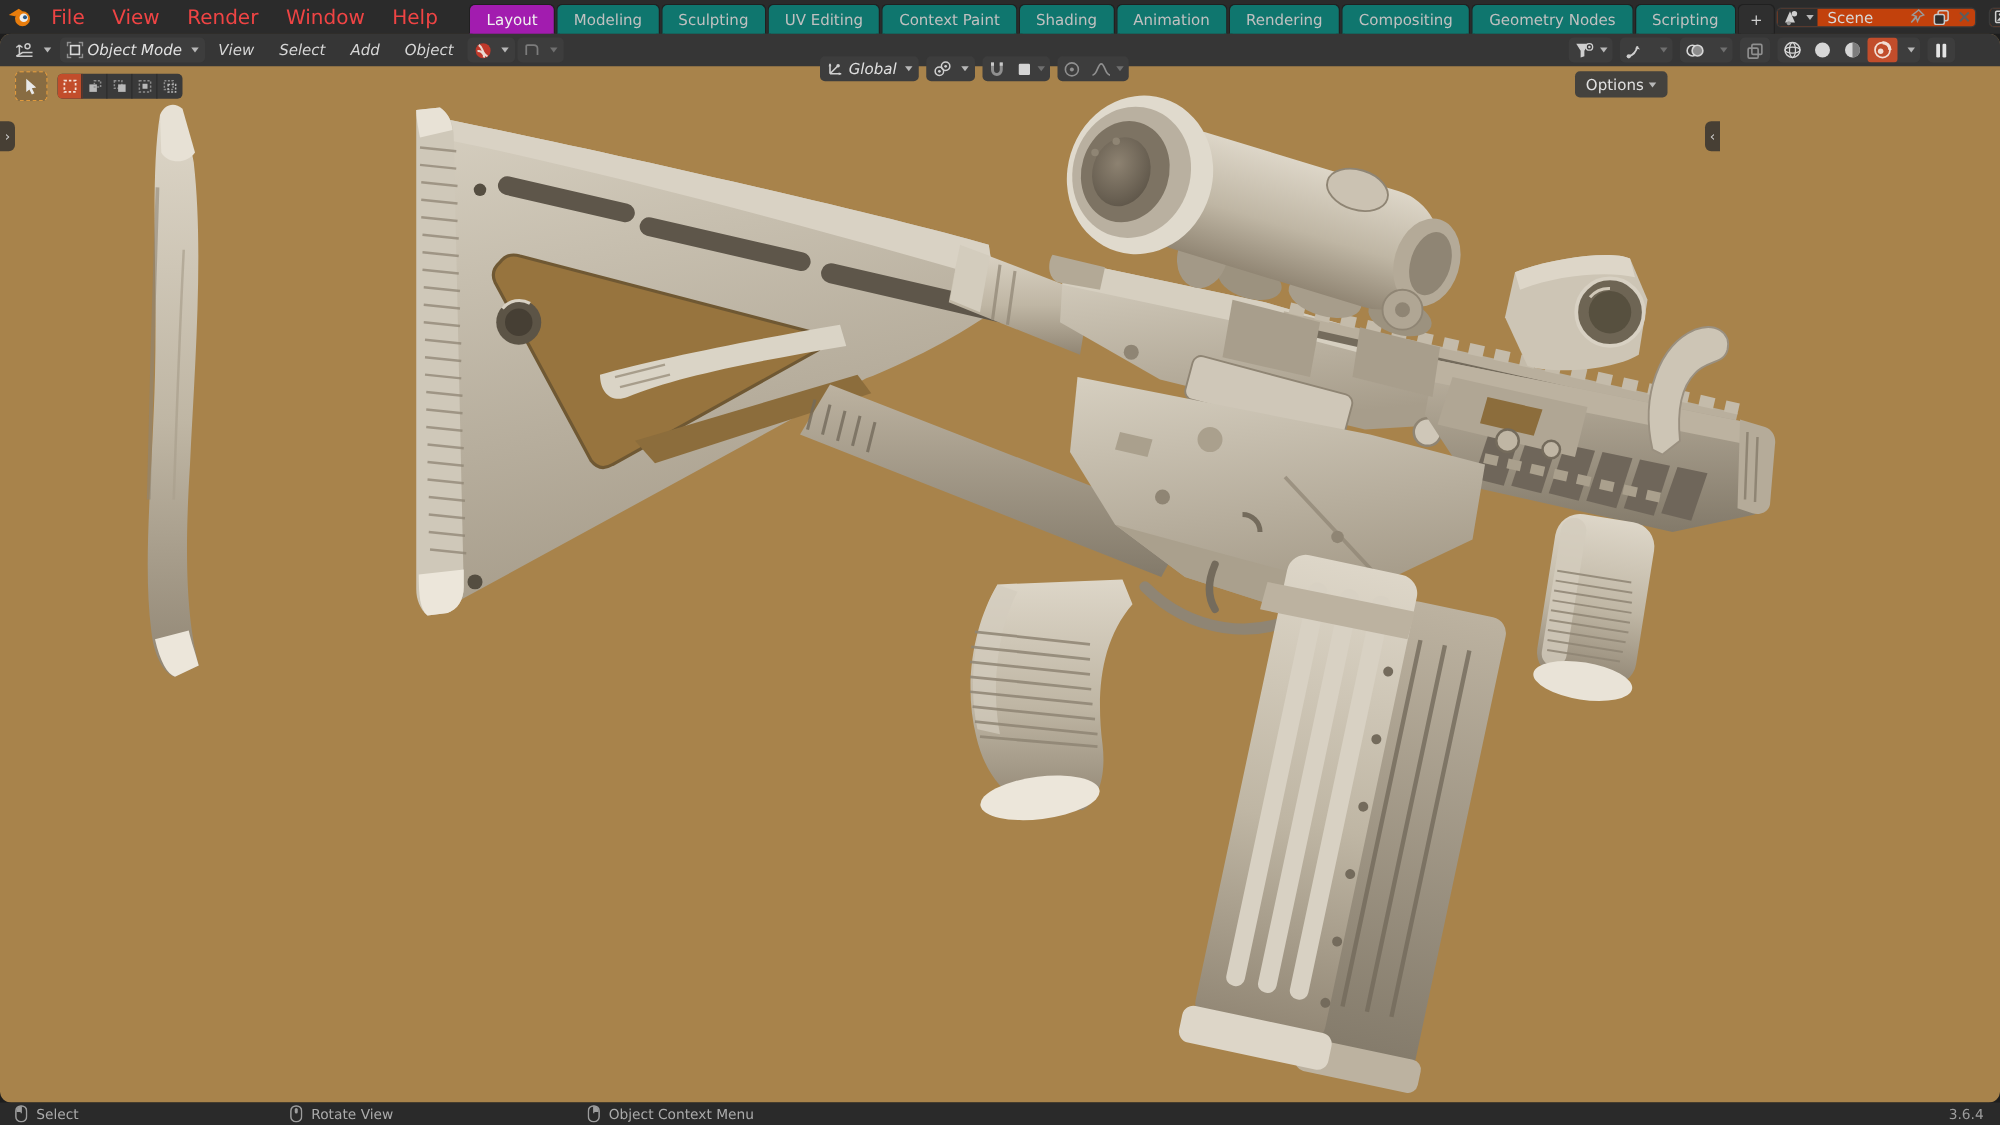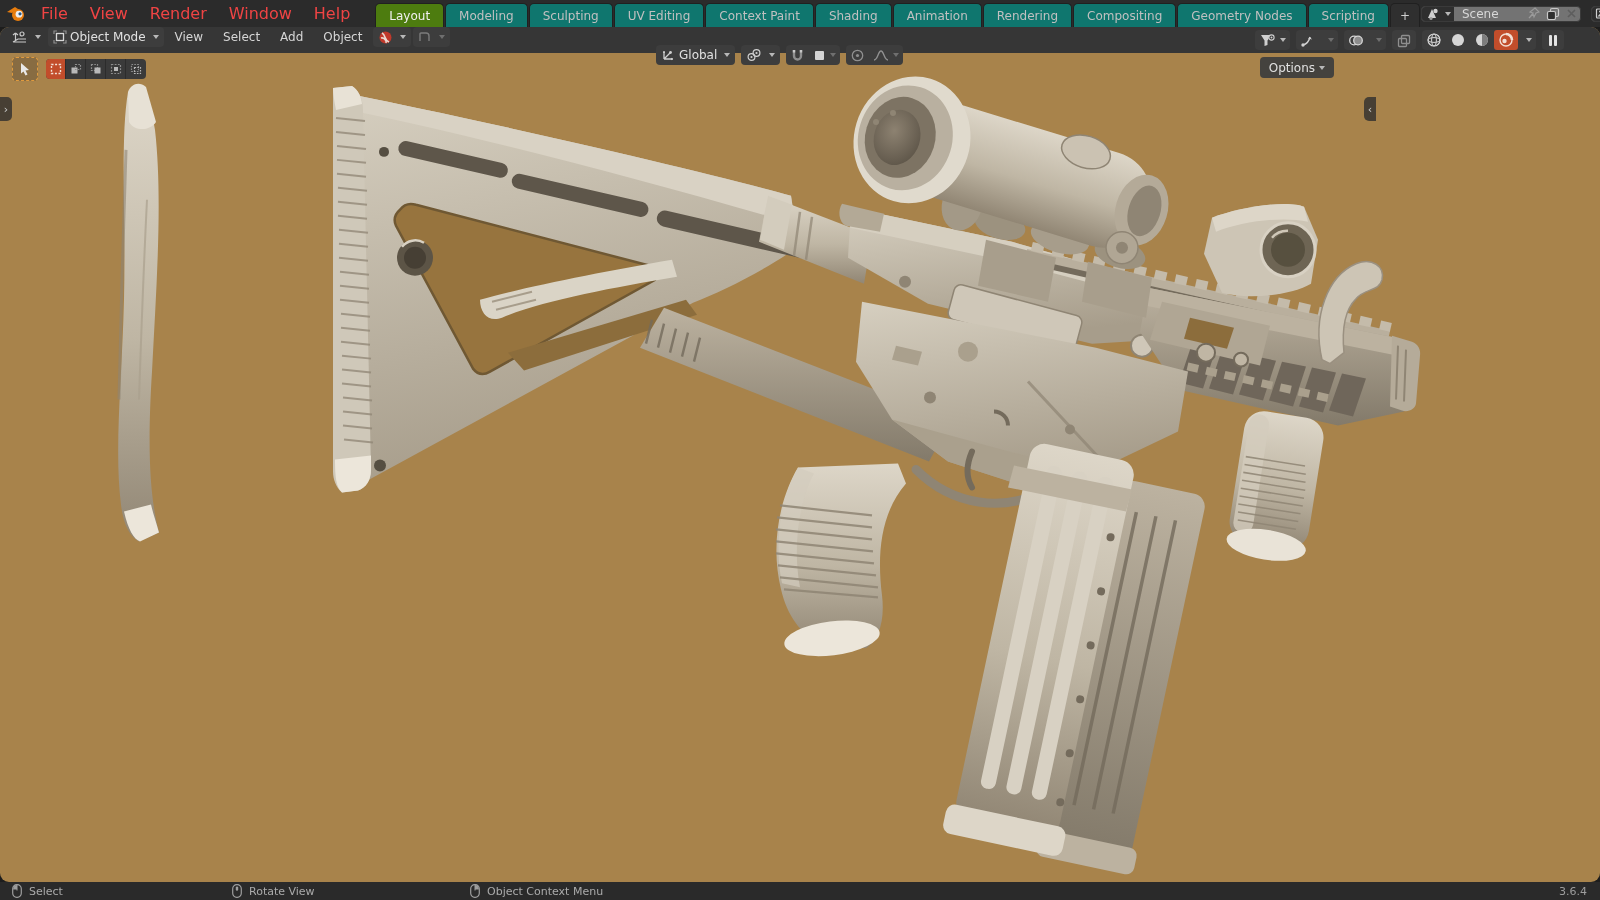--- a/index.html
+++ b/index.html
@@ -6,35 +6,35 @@
   html,body { width:1600px; height:900px; overflow:hidden; background:#1d1d1d;
               font-family:"DejaVu Sans","Liberation Sans",sans-serif; }
   .topbar { position:absolute; top:0; left:0; width:1600px; height:27px;
             background:#2b2b2b; display:flex; align-items:center; z-index:5; }
   .logo { width:26px; height:20px; margin:0 4px 0 6px; display:flex; align-items:center; justify-content:center; }
   .menu-item { color:#ef4444; font-size:16px; padding:0 11px; height:27px; line-height:27px; cursor:default;text-align:center; }
   .tabs { display:flex; align-items:flex-end; height:27px; margin-left:14px; }
   .tab { height:24px; line-height:24px; padding:0 13px; font-size:12px; color:#c0c0c0;
          background:#0f766e; border:1px solid #202020; border-bottom:none;
          border-radius:5px 5px 0 0; margin-right:1px; white-space:nowrap; }
-  .tab.active { background:#4d7c0f; color:#f0f0f0; }
+  .tab.active { background:#a21caf; color:#f0f0f0; }
   .tab.addtab { padding:0 9px; color:#cfcfcf; background:#2f2f2f; }
   .tb-right { margin-left:auto; display:flex; align-items:center; gap:10px; padding-right:10px; }
-  .id-widget { display:flex; align-items:center; background:#737373; border:1px solid #3a3a3a;
+  .id-widget { display:flex; align-items:center; background:#c2410c; border:1px solid #3a3a3a;
                border-radius:4px; height:16px; overflow:hidden; }
   .id-icon-seg { background:#2e2e2e; height:100%; display:flex; align-items:center; padding:0 3px; gap:1px; }
   .id-label { color:#d8d8d8; font-size:12px; padding:0 8px; min-width:70px; }
   .id-btn { display:flex; align-items:center; padding:0 3px; height:100%; }
   .chev { width:0; height:0; border-left:3.5px solid transparent; border-right:3.5px solid transparent;
           border-top:4px solid #b8b8b8; display:inline-block; margin-left:4px; }
   .chev.dim { border-top-color:#6f6f6f; }
 
   .viewport-region { position:absolute; top:27px; left:0; width:1600px; height:855px;
                      border-radius:9px; overflow:hidden; background:#a8834b; }
-  .vheader { position:relative; width:100%; height:26px; background:#363636; display:flex; align-items:flex-start; }
+  .vheader { position:relative; width:100%; height:26px; background:#363636; display:flex; align-items:center;font-style:italic; }
   .vh-left { display:flex; align-items:center; margin-left:6px; gap:2px; }
   .hbtn { height:20px; display:flex; align-items:center; background:#3d3d3d; border-radius:4px;
           padding:0 5px; gap:3px; color:#dcdcdc; }
   .hbtn.flat { background:transparent; }
   .hmenu { color:#d6d6d6; font-size:12px; padding:0 9px; }
   .hbtn .lbl { font-size:12px; color:#e0e0e0; white-space:nowrap; }
   .vh-center { position:absolute; left:656px; top:18px; display:flex; gap:6px; }
   .vh-right { position:absolute; right:36px; top:3px; display:flex; gap:6px; align-items:center; }
   .seg-group { display:flex; background:#3d3d3d; border-radius:4px; overflow:hidden; height:20px; align-items:center; }
   .seg { height:20px; display:flex; align-items:center; padding:0 4px; }

